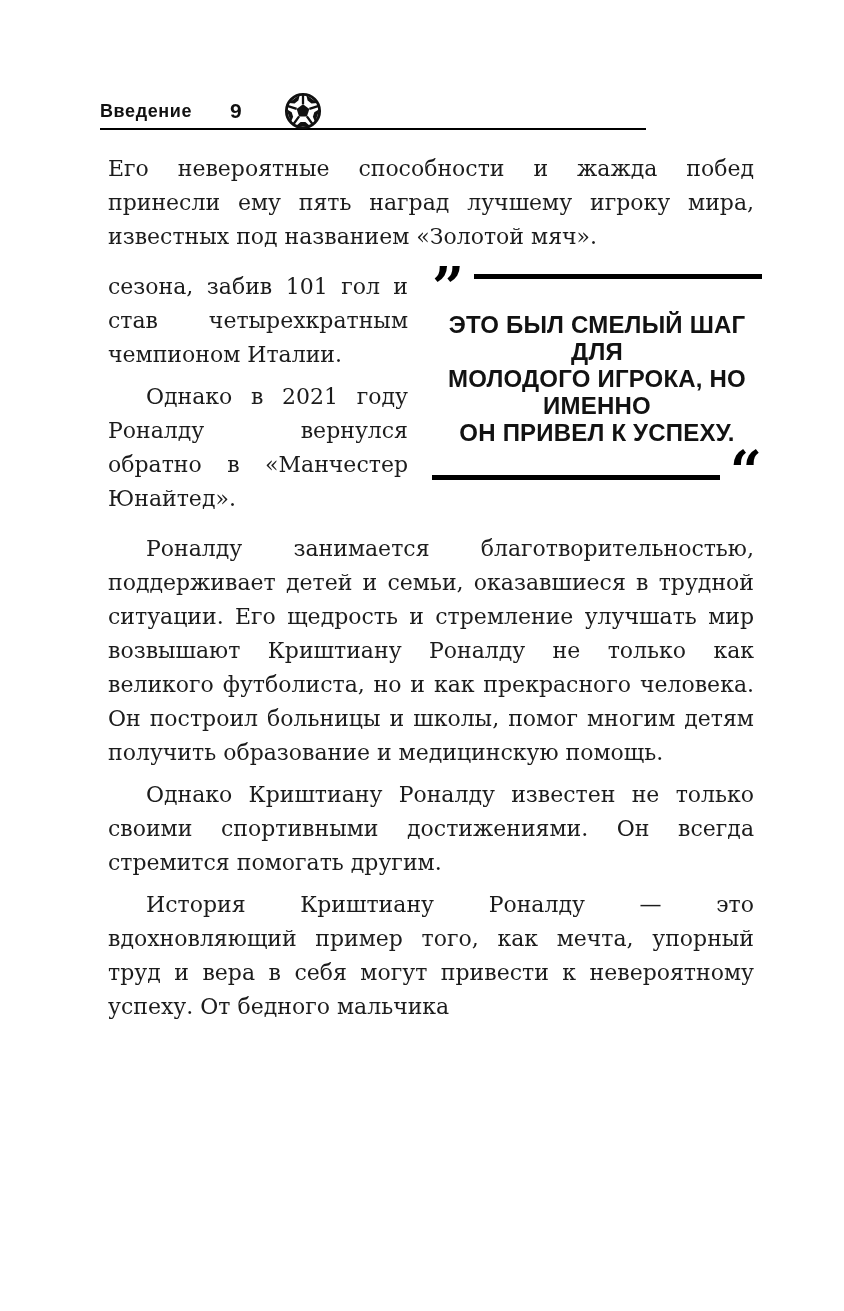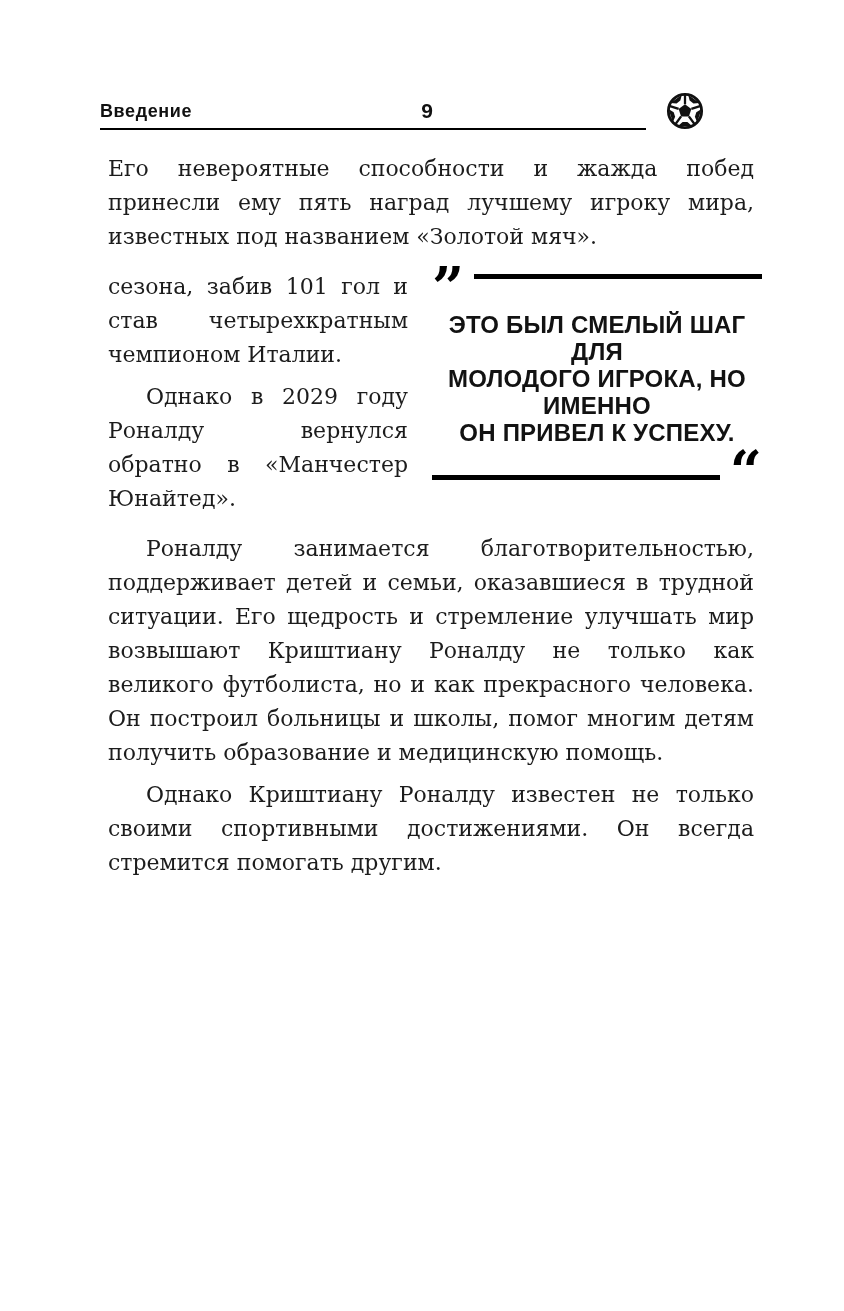--- a/index.html
+++ b/index.html
@@ -11,21 +11,21 @@
     padding:96px 82px 40px 100px;
     margin:0 auto;
     font-family:"DejaVu Serif", serif;
     color:#1c1c1c;
     overflow:hidden;
   }
   
   .header-row{
     display:flex;
     align-items:center;
-    justify-content:space-between;
+    justify-content:flex-start;
     height:30px;
   }
   .section-title{
     font-family:"Liberation Sans", sans-serif;
     font-weight:700;
     font-size:18px;
     letter-spacing:0.6px;
     color:#111;
   }
   .page-number{
@@ -131,21 +131,21 @@
   </header>
 
   <main class="body-text">
 
     <p class="para no-indent">Его невероятные способности и жажда побед принесли ему пять наград лучшему игроку мира, известных под названием «Золотой мяч».</p>
 
 
     <div class="wrap-row">
       <div class="col-left">
         <p class="para no-indent">сезона, забив 101 гол и став четырехкратным чемпионом Италии.</p>
-        <p class="para">Однако в 2029 году Роналду вернулся обратно в «Манчестер Юнайтед».</p>
+        <p class="para">Однако в 2021 году Роналду вернулся обратно в «Манчестер Юнайтед».</p>
       </div>
 
       <aside class="pullquote">
         <div class="pq-top">
           <span class="pq-openquote">”</span>
           <span class="pq-topline"></span>
         </div>
         <div class="pq-text">
           <span>ЭТО БЫЛ СМЕЛЫЙ ШАГ ДЛЯ</span><br>
           <span>МОЛОДОГО ИГРОКА, НО ИМЕННО</span><br>
@@ -156,15 +156,16 @@
           <span class="pq-closequote">“</span>
         </div>
       </aside>
     </div>
 
 
     <p class="para">Роналду занимается благотворительностью, поддерживает детей и семьи, оказавшиеся в трудной ситуации. Его щедрость и стремление улучшать мир возвышают Криштиану Роналду не только как великого футболиста, но и как прекрасного человека. Он построил больницы и школы, помог многим детям получить образование и медицинскую помощь.</p>
 
     <p class="para">Однако Криштиану Роналду известен не только своими спортивными достижениями. Он всегда стремится помогать другим.</p>
 
+    <p class="para">История Криштиану Роналду — это вдохновляющий пример того, как мечта, упорный труд и вера в себя могут привести к невероятному успеху. От бедного мальчика</p>
 
   </main>
 </div>
 
 </body></html>

